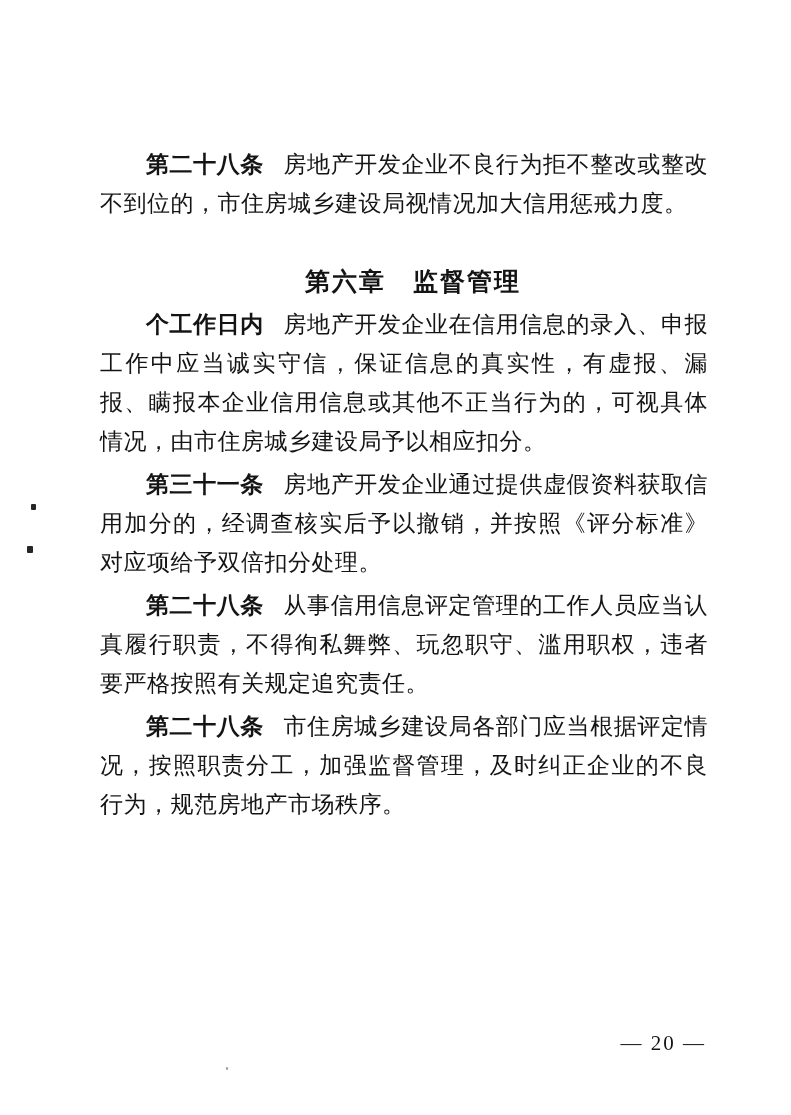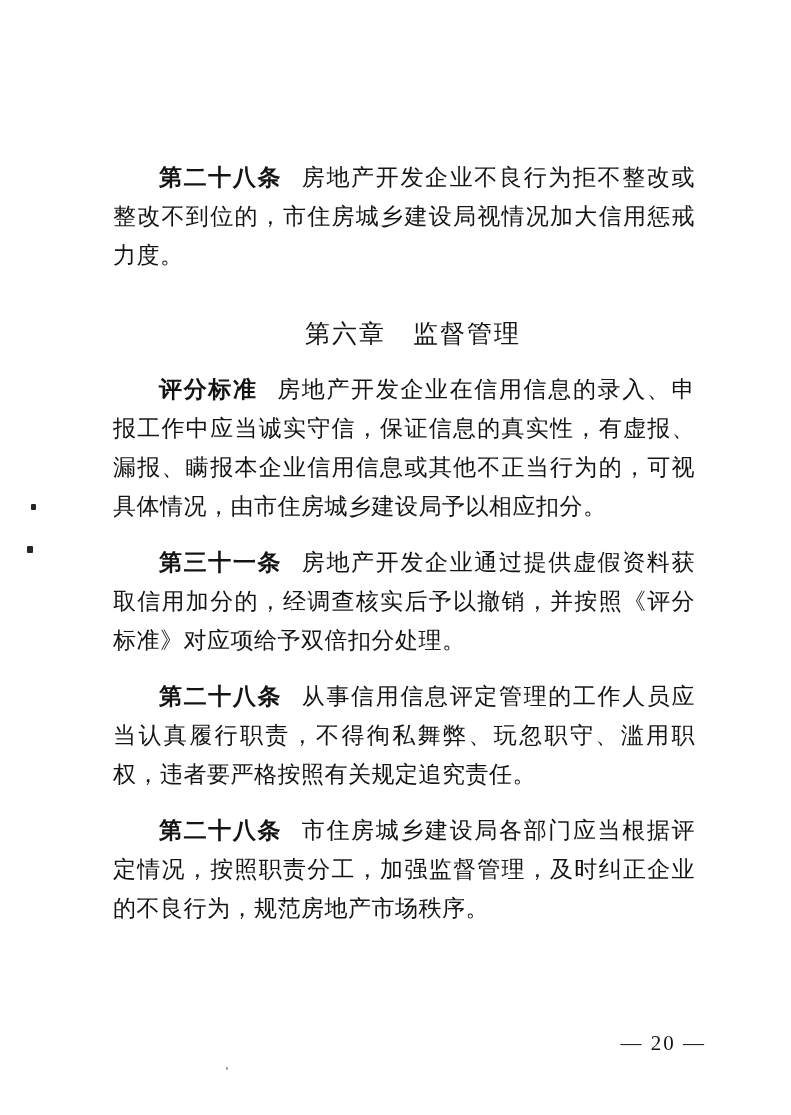--- a/index.html
+++ b/index.html
@@ -10,38 +10,38 @@
     overflow: hidden;
     font-family: "Liberation Serif", "DejaVu Serif", serif;
     color: #141414;
   }
   .content {
     position: absolute;
     left: 96px; top: 141px;
     width: 616px;
   }
   .para {
-    margin: 17px;
+    margin: 4px;
     font-size: 23px;
     line-height: 39px;
     text-align: justify;
     text-indent: 2em;
     letter-spacing: 0.5px;
   }
   .lead {
     font-weight: 700;
     font-family: "Liberation Sans", "DejaVu Sans", sans-serif;
     margin-right: 0.85em;
   }
   .chapter {
     margin: 39px 0 0 0;
     padding-left: 18px;
     font-size: 25px;
     line-height: 39px;
-    font-weight: 400;
+    font-weight: 700;
     font-family: "Liberation Sans", "DejaVu Sans", sans-serif;
     text-align: center;
     letter-spacing: 2px;
   }
   .page-number {
     position: absolute;
     top: 1031px;
     right: 85px;
     font-size: 21px;
     line-height: 24px;
@@ -62,21 +62,21 @@
 
 <div class="page">
 
   <main class="content">
 
     <p class="para"><span class="lead">第二十八条</span><span class="article-text">房地产开发企业不良行为拒不整改或整改不到位的，市住房城乡建设局视情况加大信用惩戒力度。</span></p>
 
     <h2 class="chapter">第六章　监督管理</h2>
 
 
-    <p class="para"><span class="lead">评分标准</span><span class="article-text">房地产开发企业在信用信息的录入、申报工作中应当诚实守信，保证信息的真实性，有虚报、漏报、瞒报本企业信用信息或其他不正当行为的，可视具体情况，由市住房城乡建设局予以相应扣分。</span></p>
+    <p class="para"><span class="lead">个工作日内</span><span class="article-text">房地产开发企业在信用信息的录入、申报工作中应当诚实守信，保证信息的真实性，有虚报、漏报、瞒报本企业信用信息或其他不正当行为的，可视具体情况，由市住房城乡建设局予以相应扣分。</span></p>
 
     <p class="para"><span class="lead">第三十一条</span><span class="article-text">房地产开发企业通过提供虚假资料获取信用加分的，经调查核实后予以撤销，并按照《评分标准》对应项给予双倍扣分处理。</span></p>
 
     <p class="para"><span class="lead">第二十八条</span><span class="article-text">从事信用信息评定管理的工作人员应当认真履行职责，不得徇私舞弊、玩忽职守、滥用职权，违者要严格按照有关规定追究责任。</span></p>
 
     <p class="para"><span class="lead">第二十八条</span><span class="article-text">市住房城乡建设局各部门应当根据评定情况，按照职责分工，加强监督管理，及时纠正企业的不良行为，规范房地产市场秩序。</span></p>
 
   </main>
 
   <div class="speck speck-1"></div>

